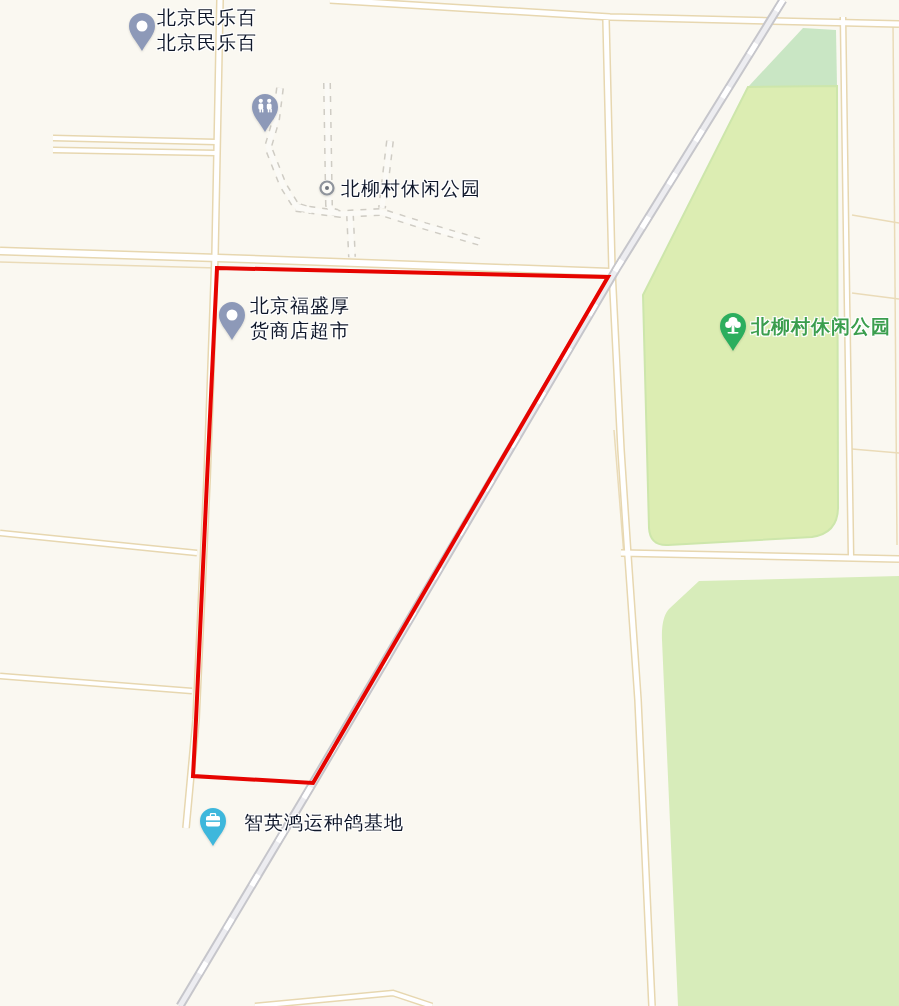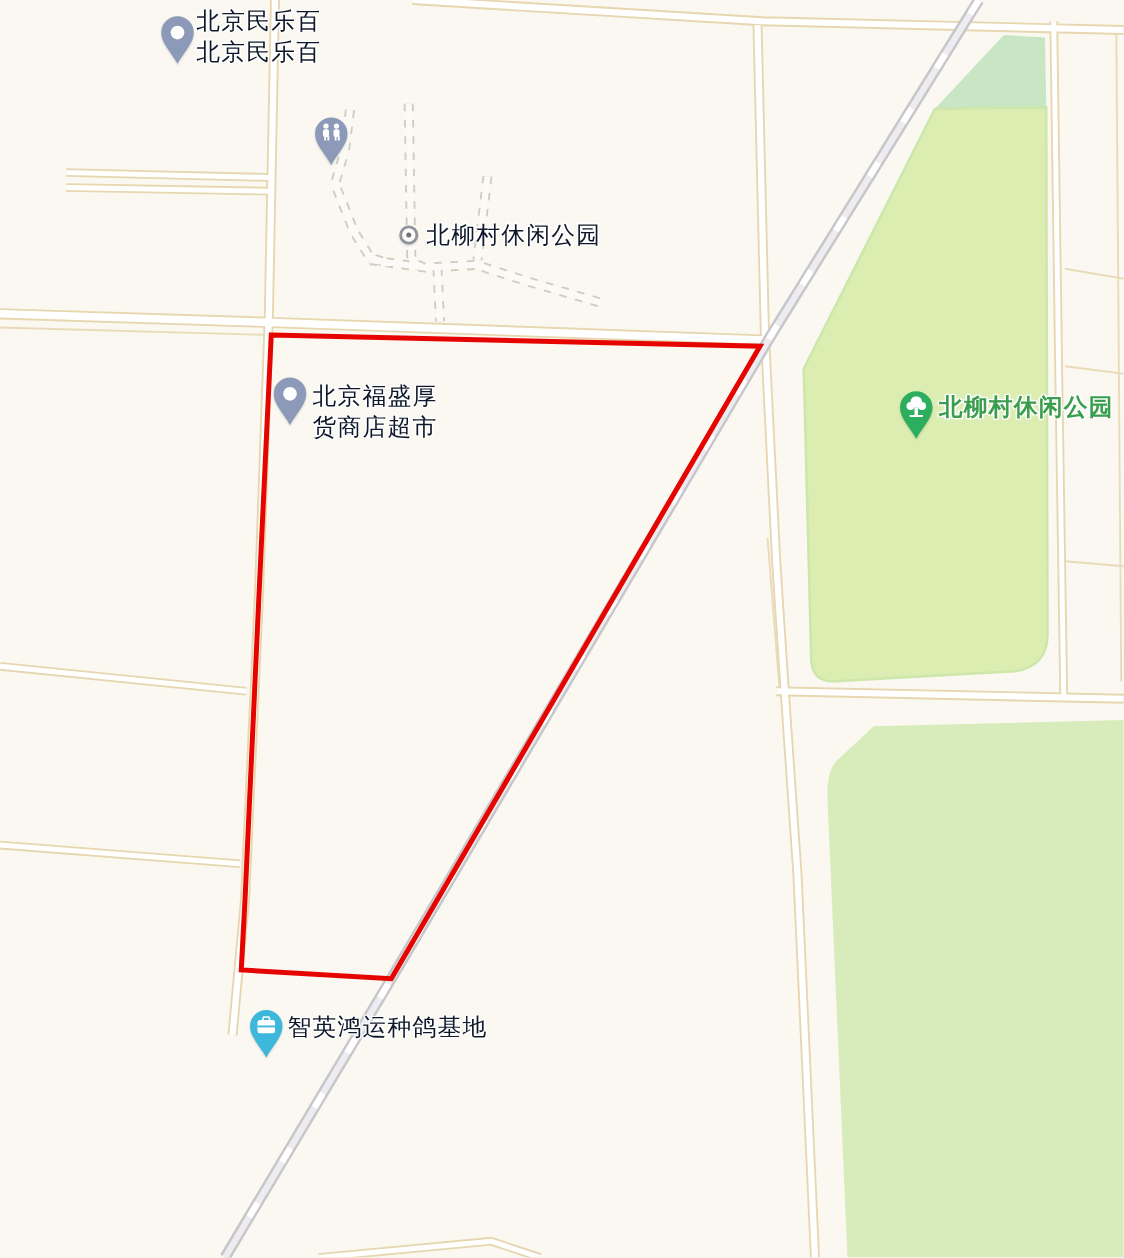--- a/index.html
+++ b/index.html
@@ -17,23 +17,23 @@
     font-size:19px;font-weight:500;color:#0f172a;line-height:25px;
     text-shadow:-1px -1px 0 #fff,1px -1px 0 #fff,-1px 1px 0 #fff,1px 1px 0 #fff,
                  0 0 2px #fff,0 0 3px #fff;
     letter-spacing:1px;
   }
   .poi-label.green{color:#3b9e4e;font-weight:700;}
   .pin-svg{position:absolute;filter:drop-shadow(0 1px 1px rgba(0,0,0,.15));}
   
   .lbl-supermarket{left:157px;top:5px;}
   .lbl-plaza{left:341px;top:176px;}
-  .lbl-store2{left:250px;top:305px;text-align:right;}
+  .lbl-store2{left:250px;top:293px;text-align:right;}
   .lbl-park{left:751px;top:314px;}
-  .lbl-pigeon{left:230px;top:810px;}
+  .lbl-pigeon{left:244px;top:810px;}
 </style>
 </head>
 <body>
 
 <div class="map-viewport">
 
   <svg width="899" height="1006" viewBox="0 0 899 1006">
 
     <rect x="0" y="0" width="899" height="1006" fill="#faf8f1"></rect>
 

